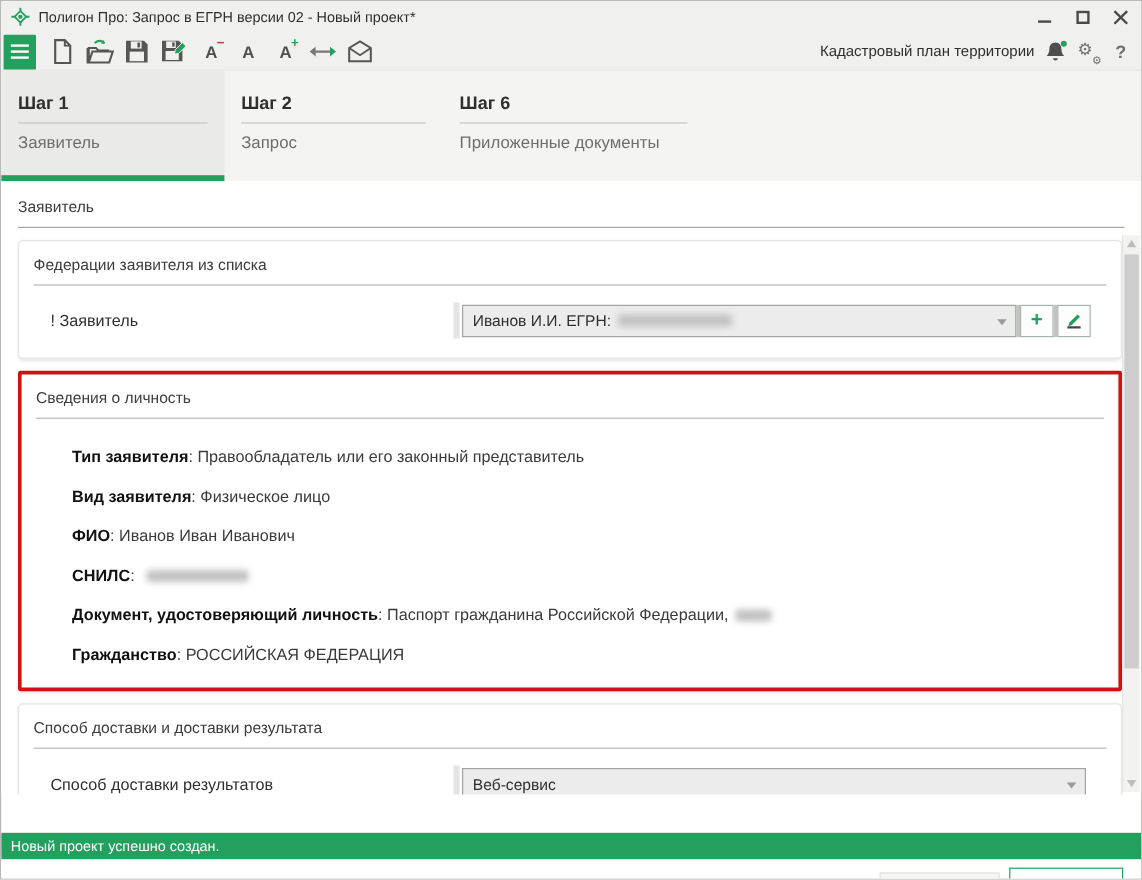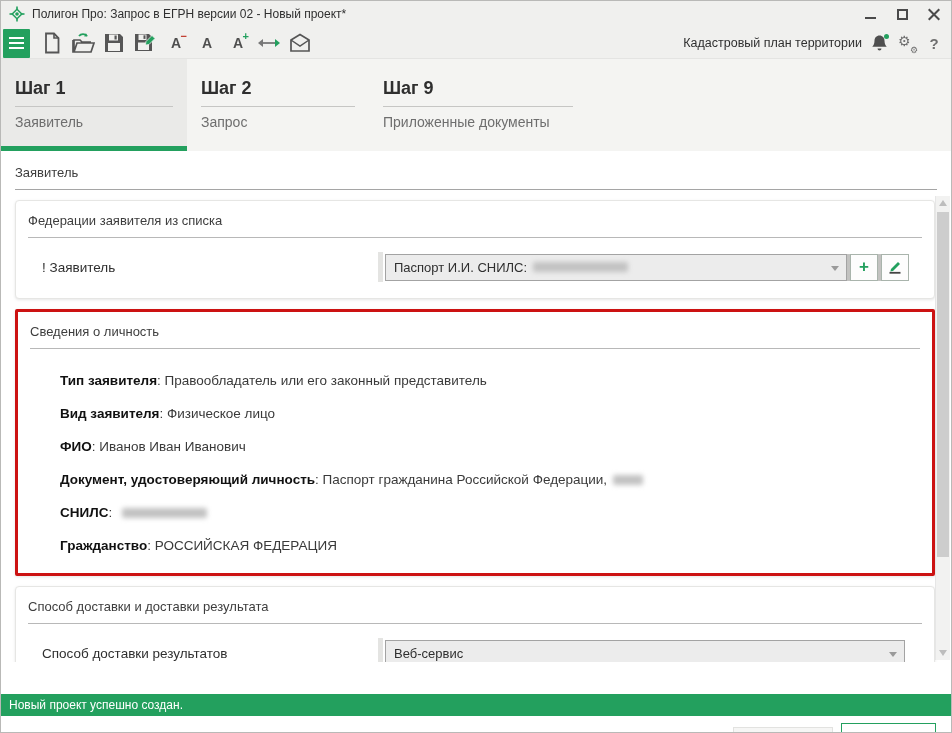--- a/index.html
+++ b/index.html
@@ -37,21 +37,21 @@
   .bell-wrap { position:relative; width:18px; height:18px; }
   .bell-dot { position:absolute; right:0px; top:0px; width:5px; height:5px; border-radius:50%; background:#23a05e; }
   .gears { position:relative; width:20px; height:18px; color:#6f6f6f; }
   .gear-big { position:absolute; left:0; top:-1px; font-size:14px; }
   .gear-small { position:absolute; right:0px; bottom:-3px; font-size:9px; }
   .help { font-size:15px; color:#6f6f6f; font-weight:bold; width:14px; text-align:center;}
   
   .tabs { position:absolute; left:0; top:58px; width:100%; height:92px; background:#f4f4f2; display:flex; }
   .tab { height:100%; padding:19px 14px 0 14px; }
   .tab.active { background:#eaeae8; border-bottom:5px solid #23a05e; }
-  .tab-step { font-size:18px; font-weight:bold; color:#2f2f2f; padding-bottom:7px; border-bottom:1px solid #c6c6c4; }
+  .tab-step { font-size:15px; font-weight:bold; color:#2f2f2f; padding-bottom:7px; border-bottom:1px solid #c6c6c4; }
   .tab-label { margin-top:7px; font-size:14px; color:#6e6e6e; }
   .tab1 { width:186px; } .tab2 { width:182px; } .tab3 { width:218px; }
   
   .content { position:absolute; left:0; top:150px; width:100%; height:511px; background:#fff; overflow:hidden; }
   .section-title { margin:14px 14px 0 14px; font-size:13px; color:#3d3d3d; }
   .section-rule { margin:9px 14px 0 14px; border-bottom:1px solid #a5a5a5; }
   .card { margin:10px 16px 0 14px; background:#fff; border:1px solid #e6e6e4; border-radius:4px; box-shadow:0 1px 3px rgba(0,0,0,0.10); }
   .card.highlighted { border:3px solid #cc1212; border-radius:2px; }
   .card-title { padding:12px 12px 0 12px; font-size:13px; color:#3d3d3d; }
   .card-rule { margin:9px 12px 0 12px; border-bottom:1px solid #b8b8b8; }
@@ -193,38 +193,38 @@
 <div class="tabs">
   <div class="tab tab1 active">
     <div class="tab-step">Шаг 1</div>
     <div class="tab-label">Заявитель</div>
   </div>
   <div class="tab tab2">
     <div class="tab-step">Шаг 2</div>
     <div class="tab-label">Запрос</div>
   </div>
   <div class="tab tab3">
-    <div class="tab-step">Шаг 9</div>
+    <div class="tab-step">Шаг 6</div>
     <div class="tab-label">Приложенные документы</div>
   </div>
 </div>
 
 <div class="content">
   <div class="section-title">Заявитель</div>
   <div class="section-rule"></div>
 
   <div class="card">
     <div class="card-title">Федерации заявителя из списка</div>
     <div class="card-rule"></div>
     <div class="field-row">
       <div class="field-label">! Заявитель</div>
       <div class="vsep"></div>
       <div class="control-area">
         <div class="combobox combo-applicant">
-          <span>Паспорт И.И. СНИЛС:</span>
+          <span>Иванов И.И. ЕГРН:</span>
           <span class="redacted" id="combo-redact" style="width: 95px;"></span>
           <div class="chevron"></div>
         </div>
         <div class="mini-divider"></div>
         <div class="sq-btn">
           <span class="plus-glyph">+</span>
         </div>
         <div class="mini-divider"></div>
         <div class="sq-btn">
           <svg width="16" height="16" viewBox="0 0 16 16">
@@ -236,22 +236,22 @@
     </div>
   </div>
 
   <div class="card highlighted">
     <div class="card-title">Сведения о личность</div>
     <div class="card-rule"></div>
     <div class="kv-rows">
         <div class="kv-row"><b>Тип заявителя</b>: Правообладатель или его законный представитель</div>
         <div class="kv-row"><b>Вид заявителя</b>: Физическое лицо</div>
         <div class="kv-row"><b>ФИО</b>: Иванов Иван Иванович</div>
+        <div class="kv-row"><b>СНИЛС</b>: <span class="redacted" style="width: 85px;"></span></div>
         <div class="kv-row"><b>Документ, удостоверяющий личность</b>: Паспорт гражданина Российской Федерации,<span class="redacted" style="width: 30px;"></span></div>
-        <div class="kv-row"><b>СНИЛС</b>: <span class="redacted" style="width: 85px;"></span></div>
         <div class="kv-row"><b>Гражданство</b>: РОССИЙСКАЯ ФЕДЕРАЦИЯ</div>
       </div>
   </div>
 
   <div class="card">
     <div class="card-title">Способ доставки и доставки результата</div>
     <div class="card-rule"></div>
     <div class="field-row">
       <div class="field-label">Способ доставки результатов</div>
       <div class="vsep"></div>

